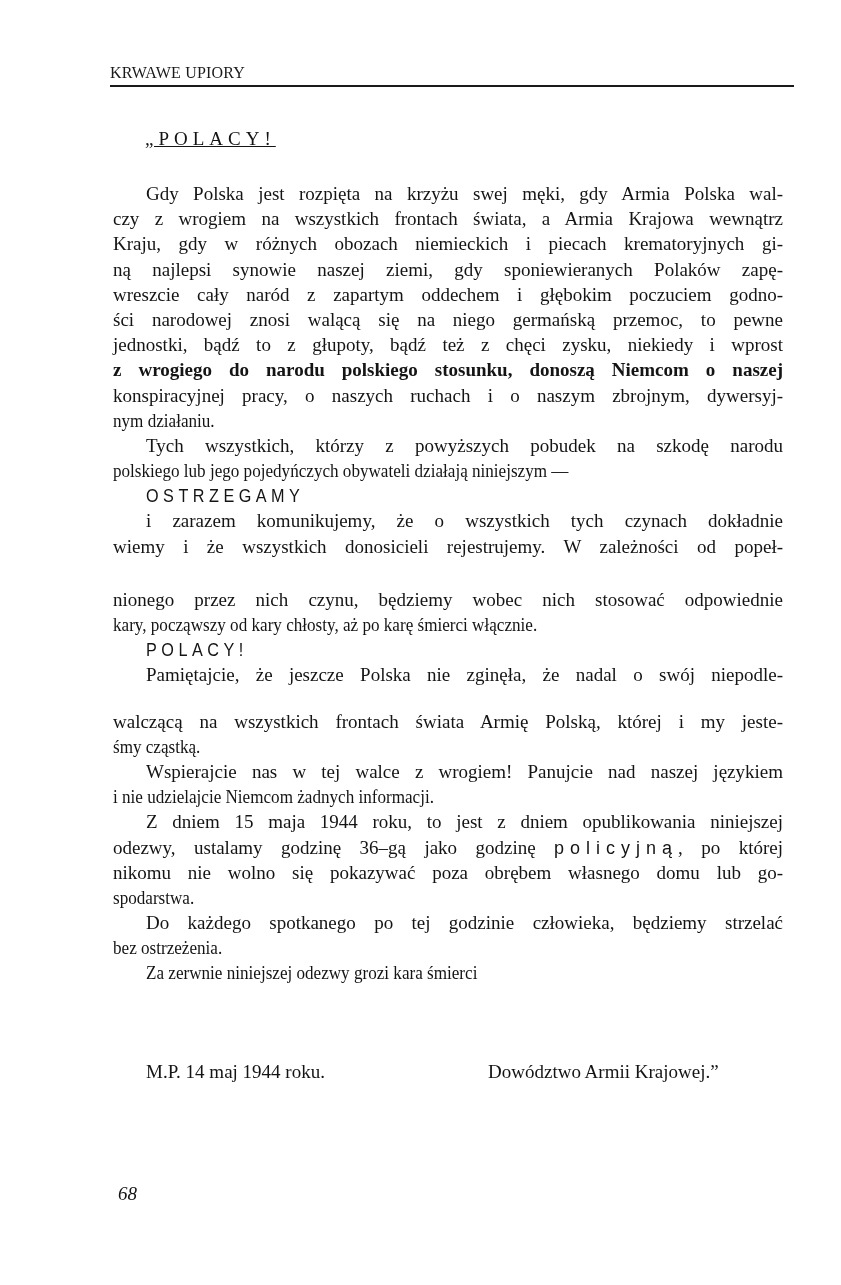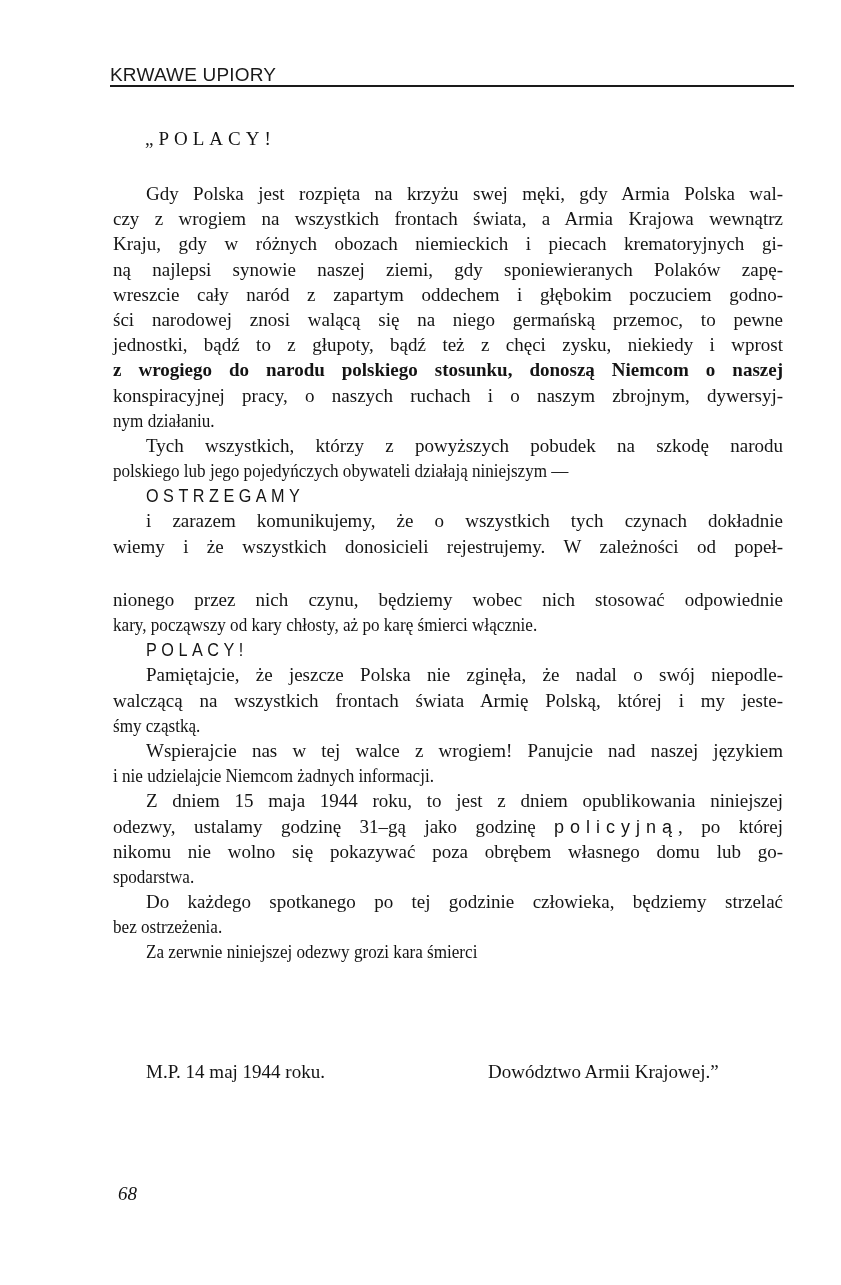--- a/index.html
+++ b/index.html
@@ -18,22 +18,22 @@
     .page {
       position: absolute;
       left: 0; top: 0;
       width: 841px;
       height: 1285px;
     }
     .running-head {
       position: absolute;
       left: 110px;
       top: 64px;
-      font-family: Liberation Sans, sans-serif;
-      font-size: 19px;
+      font-family: Liberation Serif, serif;
+      font-size: 16px;
       letter-spacing: 0.2px;
       color: #1a1a1a;
     }
     .head-rule {
       position: absolute;
       left: 110px;
       top: 85px;
       width: 684px;
       height: 2px;
       background: #1a1a1a;
@@ -63,20 +63,21 @@
       font-family: "Liberation Sans", sans-serif;
       font-size: 18px;
     }
     .opening {
       position: absolute;
       left: 145px;
       top: 128px;
       font-family: "Liberation Serif", serif;
       font-size: 19px;
       letter-spacing: 5px;
+      text-decoration: underline;
     }
     .body-lines {
       position: absolute;
       left: 113px;
       top: 181px;
       width: 670px;
       font-size: 19px;
       line-height: 25.2px;
     }
     .signature-row {
@@ -119,26 +120,26 @@
       <div class="line last" style="width: 744.444px; padding-left: 0px; box-sizing: border-box; transform: scaleX(0.9);">nym działaniu.</div>
       <div class="line indent" style="width: 670px;">Tych wszystkich, którzy z powyższych pobudek na szkodę narodu</div>
       <div class="line last" style="width: 744.444px; padding-left: 0px; box-sizing: border-box; transform: scaleX(0.9);">polskiego lub jego pojedyńczych obywateli działają niniejszym —</div>
       <div class="line indent last" style="width: 744.444px; padding-left: 36.6667px; box-sizing: border-box; transform: scaleX(0.9);"><span class="spaced">OSTRZEGAMY</span></div>
       <div class="line indent" style="width: 670px;">i zarazem komunikujemy, że o wszystkich tych czynach dokładnie</div>
       <div class="line" style="width: 670px;">wiemy i że wszystkich donosicieli rejestrujemy. W zależności od popeł-</div>
       <div class="line" style="width: 670px; margin-top: 28px;">nionego przez nich czynu, będziemy wobec nich stosować odpowiednie</div>
       <div class="line last" style="width: 744.444px; padding-left: 0px; box-sizing: border-box; transform: scaleX(0.9);">kary, począwszy od kary chłosty, aż po karę śmierci włącznie.</div>
       <div class="line indent last" style="width: 744.444px; padding-left: 36.6667px; box-sizing: border-box; transform: scaleX(0.9);"><span class="spaced">POLACY!</span></div>
       <div class="line indent" style="width: 670px;">Pamiętajcie, że jeszcze Polska nie zginęła, że nadal o swój niepodle-</div>
-      <div class="line" style="width: 670px;">walczącą na wszystkich frontach świata Armię Polską, której i my jeste-</div>
+      <div class="line" style="width: 670px; margin-top: 21px;">walczącą na wszystkich frontach świata Armię Polską, której i my jeste-</div>
       <div class="line last" style="width: 744.444px; padding-left: 0px; box-sizing: border-box; transform: scaleX(0.9);">śmy cząstką.</div>
       <div class="line indent" style="width: 670px;">Wspierajcie nas w tej walce z wrogiem! Panujcie nad naszej językiem</div>
       <div class="line last" style="width: 744.444px; padding-left: 0px; box-sizing: border-box; transform: scaleX(0.9);">i nie udzielajcie Niemcom żadnych informacji.</div>
       <div class="line indent" style="width: 670px;">Z dniem 15 maja 1944 roku, to jest z dniem opublikowania niniejszej</div>
-      <div class="line" style="width: 670px;"><span style="white-space: pre;">odezwy, ustalamy godzinę 31–gą jako godzinę </span><span class="spaced-word">policyjną</span><span>, po której</span></div>
+      <div class="line" style="width: 670px;"><span style="white-space: pre;">odezwy, ustalamy godzinę 36–gą jako godzinę </span><span class="spaced-word">policyjną</span><span>, po której</span></div>
       <div class="line" style="width: 670px;">nikomu nie wolno się pokazywać poza obrębem własnego domu lub go-</div>
       <div class="line last" style="width: 744.444px; padding-left: 0px; box-sizing: border-box; transform: scaleX(0.9);">spodarstwa.</div>
       <div class="line indent" style="width: 670px;">Do każdego spotkanego po tej godzinie człowieka, będziemy strzelać</div>
       <div class="line last" style="width: 744.444px; padding-left: 0px; box-sizing: border-box; transform: scaleX(0.9);">bez ostrzeżenia.</div>
       <div class="line indent last" style="width: 744.444px; padding-left: 36.6667px; box-sizing: border-box; transform: scaleX(0.9);">Za zerwnie niniejszej odezwy grozi kara śmierci</div>
     </div>
 
   <div class="signature-row">
     <span class="sig-left">M.P. 14 maj 1944 roku.</span>
     <span class="sig-right">Dowództwo Armii Krajowej.”</span>

